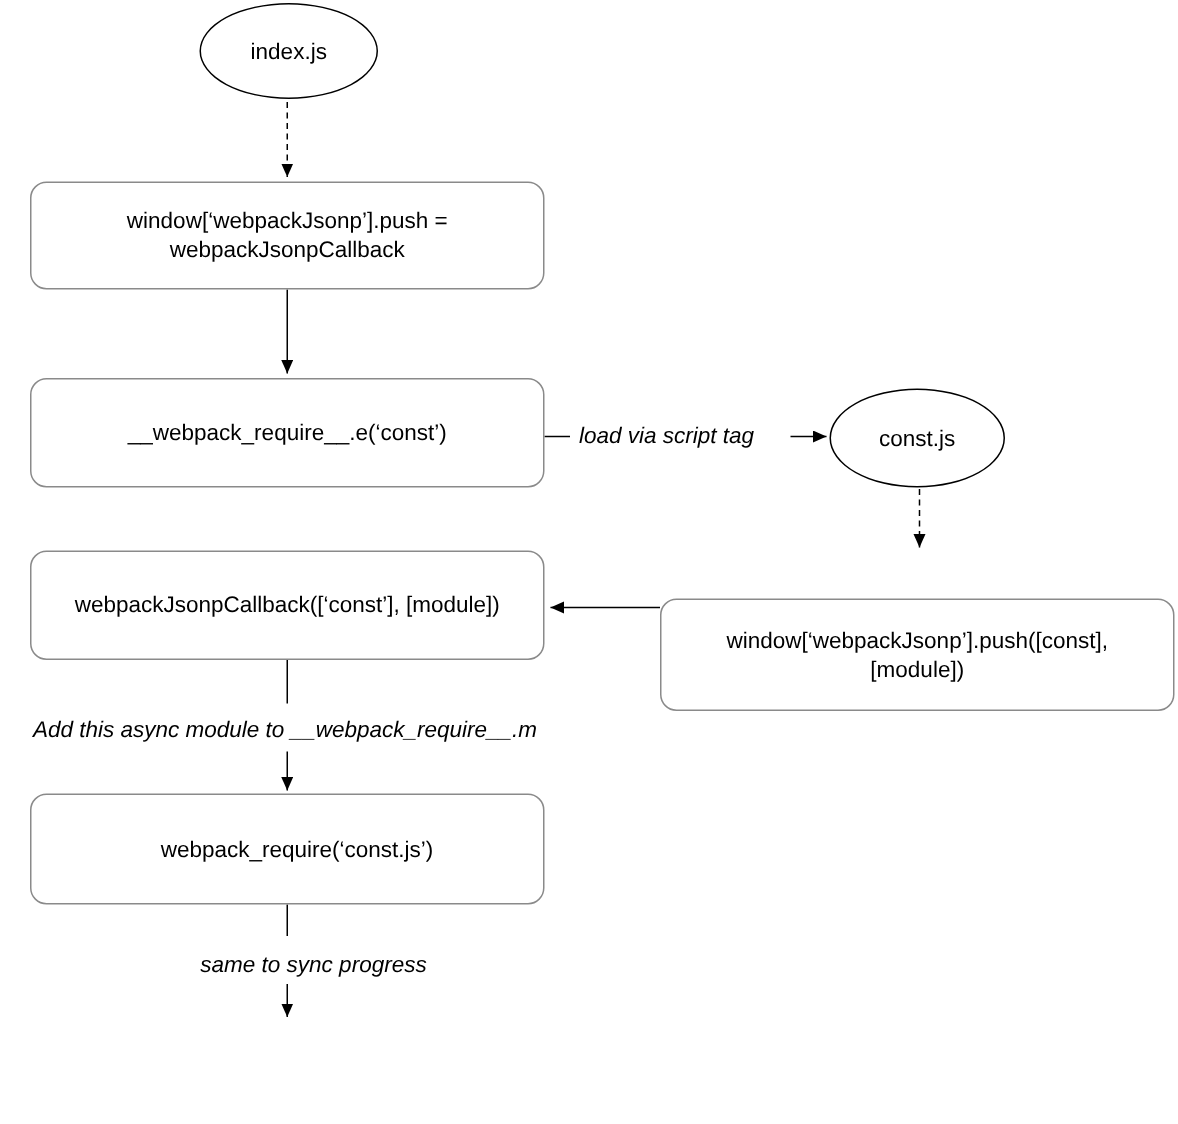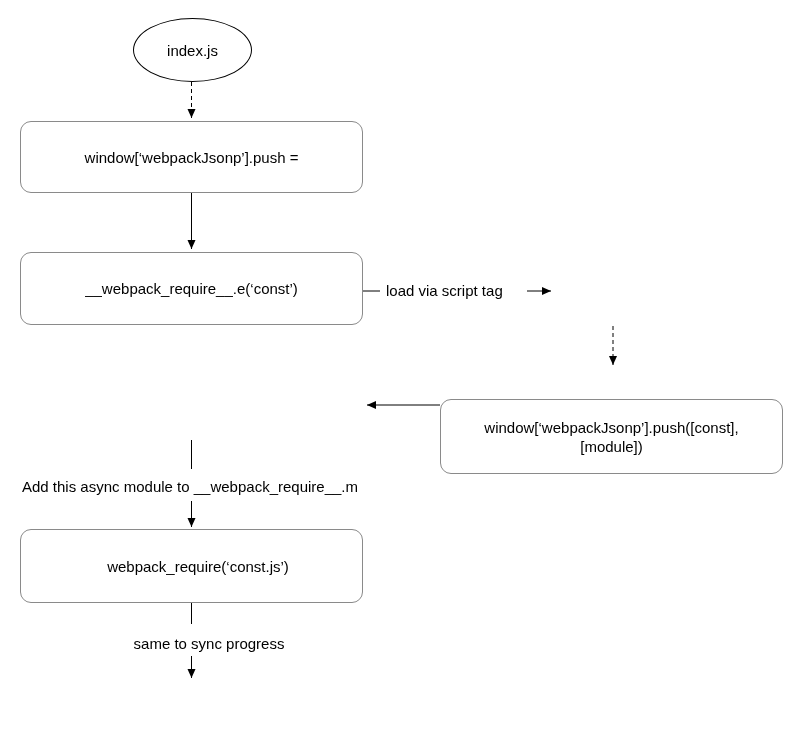--- a/index.html
+++ b/index.html
@@ -43,20 +43,21 @@
   .node.ellipse {
     border: 1px solid #000000;
     border-radius: 50%;
   }
   .edge-label {
     position: absolute;
     font-size: 15px;
     line-height: 17px;
     white-space: nowrap;
     background: #ffffff;
+    font-style: italic;
   }
   .edge-label.centered {
     transform: translateX(-50%);
   }
 </style>
 </head>
 <body>
 
 <div class="canvas">
 
@@ -81,40 +82,47 @@
 
     <line x1="191.5" y1="440" x2="191.5" y2="469" stroke="#000000" stroke-width="1"></line>
 
     <line x1="191.5" y1="501" x2="191.5" y2="527" stroke="#000000" stroke-width="1" marker-end="url(#ah)"></line>
 
     <line x1="191.5" y1="603" x2="191.5" y2="624" stroke="#000000" stroke-width="1"></line>
 
     <line x1="191.5" y1="656" x2="191.5" y2="678" stroke="#000000" stroke-width="1" marker-end="url(#ah)"></line>
   </svg>
 
-  <div class="node ellipse" style="left:133px; top:18px; width:119px; height:64px;align-items:center;">
+  <div class="node ellipse" style="left:133px; top:2px; width:119px; height:64px;align-items:center;">
     <span>index.js</span>
   </div>
 
   <div class="node rect" style="left:20px; top:121px; width:343px; height:72px;">
     <span>window[‘webpackJsonp’].push =</span>
+    <span>webpackJsonpCallback</span>
   </div>
 
   <div class="node rect" style="left:20px; top:252px; width:343px; height:73px;">
     <span>__webpack_require__.e(‘const’)</span>
   </div>
 
   <div class="edge-label" style="left:386px; top:282px;">load via script tag</div>
 
+  <div class="node ellipse" style="left:553px; top:259px; width:117px; height:66px;">
+    <span>const.js</span>
+  </div>
 
   <div class="node rect" style="left:440px; top:368px; width:343px; height:75px;margin-top:31px;">
     <span>window[‘webpackJsonp’].push([const],</span>
     <span>[module])</span>
   </div>
 
+  <div class="node rect" style="left:20px; top:367px; width:343px; height:73px;">
+    <span>webpackJsonpCallback([‘const’], [module])</span>
+  </div>
 
   <div class="edge-label centered" style="left:190px; top:478px;">Add this async module to __webpack_require__.m</div>
 
   <div class="node rect" style="left:20px; top:529px; width:343px; height:74px;padding-left:13px;">
     <span>webpack_require(‘const.js’)</span>
   </div>
 
   <div class="edge-label centered" style="left:209px; top:635px;">same to sync progress</div>
 
 

